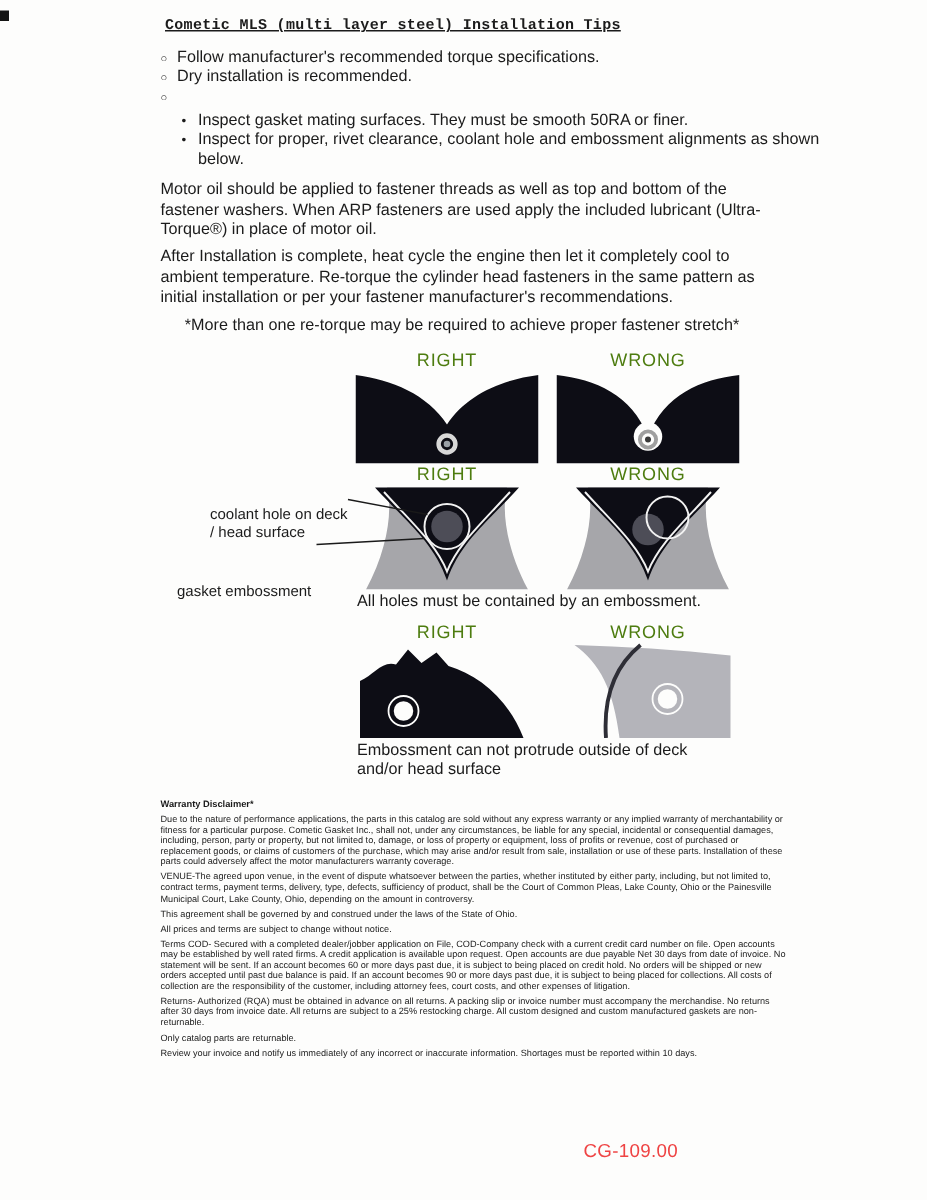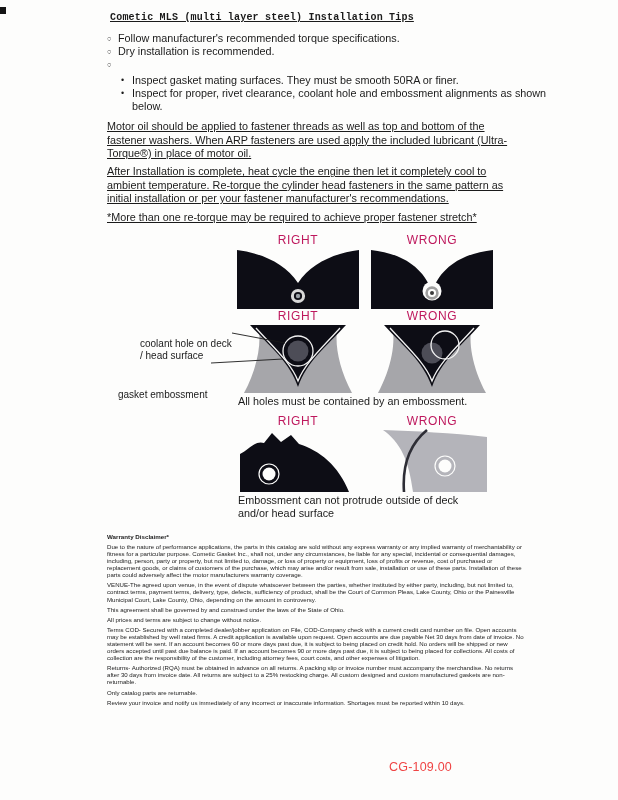--- a/index.html
+++ b/index.html
@@ -20,26 +20,26 @@
     margin: 0 0 9px 3px; letter-spacing: 0.2px; font-family: Liberation Mono, monospace;
   }
   .bullets { margin-bottom: 2px; }
   .bullet { display: flex; font-size: 10.8px; line-height: 13.2px; }
   .bullet .bm { width: 11px; font-size: 7.5px; line-height: 13.2px; flex: 0 0 11px; }
   .subbullets { margin: 0 0 7px 14px; }
   .sub { display: flex; font-size: 10.8px; line-height: 13.2px; }
   .sub .sm { width: 11px; font-size: 9px; line-height: 13.2px; flex: 0 0 11px; }
 
   .diesel-h { font-size: 12px; font-weight: bold; margin: 0 0 6px 0; }
-  .body-p { width: 402px; font-size: 10.8px; line-height: 13.4px; margin: 0 0 5px 0; text-decoration: underline; }
-  .note { margin-bottom: 9px; }
+  .body-p { width: 402px; font-size: 10.8px; line-height: 13.4px; margin: 0 0 5px 0; }
+  .note { margin-bottom: 9px; text-align: center; }
 
   .figs { margin-left: 130px; width: 256px; }
   .labelrow, .panelrow { display: flex; gap: 12px; }
-  .flabel { width: 122px; text-align: center; font-size: 12px; color: #be185d; letter-spacing: 0.6px; height: 14px; line-height: 14px; }
+  .flabel { width: 122px; text-align: center; font-size: 12px; color: #4d7c0f; letter-spacing: 0.6px; height: 14px; line-height: 14px; }
   .panelrow svg { display: block; background: #fdfdfc; }
   .fcap { font-size: 10.8px; line-height: 13.2px; margin: 2px 0 6px 1px; }
   .cap3 { width: 240px; }
 
   .row2wrap { position: relative; }
   .callout { position: absolute; font-size: 10px; line-height: 11.5px; color: #1b1b1b; margin-top: 14px; }
   .c1 { left: -97px; top: 15px; width: 92px; }
   .c2 { left: -119px; top: 66px; width: 92px; }
   .clines { position: absolute; left: -28px; top: 20px; overflow: visible; pointer-events: none; }
 

